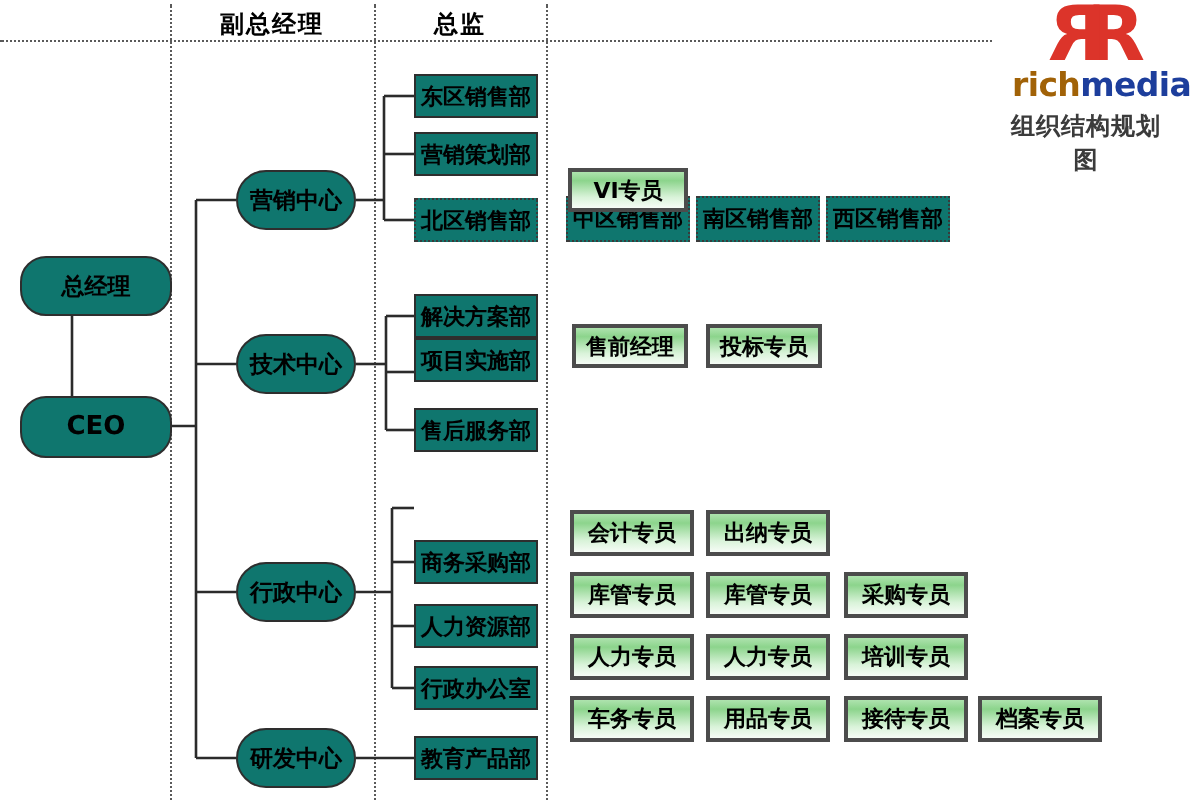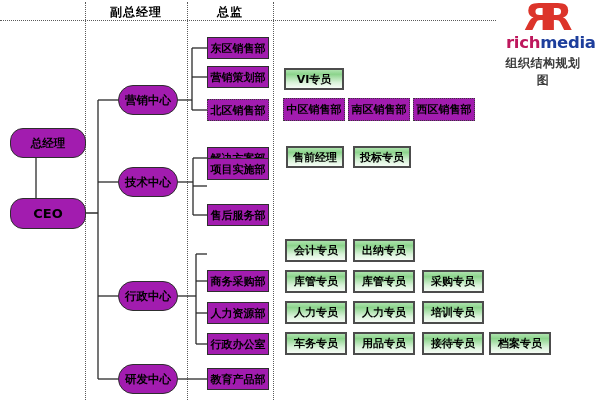--- a/index.html
+++ b/index.html
@@ -3,34 +3,34 @@
 <meta charset="utf-8">
 <style>
   html,body{margin:0;padding:0;background:#fff;}
   .canvas{position:relative;width:600px;height:402px;background:#ffffff;overflow:hidden;
           font-family:"DejaVu Sans","Liberation Sans",sans-serif;color:#000;}
   svg.wires{position:absolute;left:0;top:0;width:600px;height:402px;}
   .vgrid{position:absolute;top:2px;height:398px;width:0;border-left:1px dotted #5a5a5a;}
   .hgrid{position:absolute;left:0;top:20px;width:496px;height:0;border-top:1px dotted #5a5a5a;}
   .lane-label{position:absolute;top:4px;font-size:12px;font-weight:bold;text-align:center;letter-spacing:1px;}
   .node{position:absolute;display:flex;align-items:center;justify-content:center;
-        box-sizing:border-box;background:#a21caf;font-weight:bold;font-size:11px;white-space:nowrap;}
+        box-sizing:border-box;background:#0f766e;font-weight:bold;font-size:11px;white-space:nowrap;}
   .root{border:1.5px solid #2e2e2e;border-radius:13px;width:76px;height:30px;font-size:11.5px;}
   .center{border:1.5px solid #2e2e2e;border-radius:15px;width:60px;height:30px;font-size:11.5px;}
   .dept{border:1.5px solid #2e2e2e;width:62px;height:22px;}
   .dotted{border:1.5px dotted #3a3a3a;width:62px;height:23px;}
   .spec{border:2px solid #4c4c4c;width:62px;height:23px;
-        background:linear-gradient(180deg,#aee3ae 0%,#8cd48c 24%,#d9f3d9 70%,#f6fcf6 100%);}
+        background:linear-gradient(180deg,#aee3ae 0%,#8cd48c 24%,#d9f3d9 70%,#f6fcf6 100%);margin-top:16px;}
   .logo-mark{position:absolute;left:524px;top:2px;display:flex;color:#dc342a;
              font-size:38px;font-weight:bold;line-height:30px;}
   .logo-mark .mirrored{transform:scaleX(-1);}
   .logo-mark .plain{margin-left:-10px;}
   .logo-word{position:absolute;left:506px;top:33px;width:74px;text-align:center;
              font-size:16.5px;font-weight:bold;letter-spacing:-0.3px;}
-  .logo-word .gold{color:#be185d;}
+  .logo-word .gold{color:#a16207;}
   .logo-word .blue{color:#1d3e9c;}
   .logo-sub{position:absolute;left:502px;top:55px;width:82px;text-align:center;
             font-size:12px;color:#3b3b3b;letter-spacing:0.5px;font-weight:bold;}
 </style>
 </head>
 <body>
 
 <div class="canvas">
 
   <div class="vgrid" style="left:85px"></div>
@@ -78,21 +78,21 @@
 
   <div class="node dept" style="left:207px;top:37px">东区销售部</div>
   <div class="node dept" style="left:207px;top:66px">营销策划部</div>
   <div class="node dotted" style="left:207px;top:99px;height:22px">北区销售部</div>
   <div class="node dotted" style="left:283px;top:98px">中区销售部</div>
   <div class="node dotted" style="left:348px;top:98px">南区销售部</div>
   <div class="node dotted" style="left:413px;top:98px">西区销售部</div>
   <div class="node spec" style="left:284px;top:68px;width:60px;height:22px">VI专员</div>
 
   <div class="node dept" style="left:207px;top:147px">解决方案部</div>
-  <div class="node dept" style="left:207px;top:158px">项目实施部</div>
+  <div class="node dept" style="left:207px;top:169px">项目实施部</div>
   <div class="node dept" style="left:207px;top:204px">售后服务部</div>
   <div class="node spec" style="left:286px;top:146px;width:58px;height:22px">售前经理</div>
   <div class="node spec" style="left:353px;top:146px;width:58px;height:22px">投标专员</div>
 
   <div class="node dept" style="left:207px;top:270px">商务采购部</div>
   <div class="node dept" style="left:207px;top:302px">人力资源部</div>
   <div class="node dept" style="left:207px;top:333px">行政办公室</div>
 
   <div class="node spec" style="left:285px;top:239px">会计专员</div>
   <div class="node spec" style="left:353px;top:239px">出纳专员</div>

